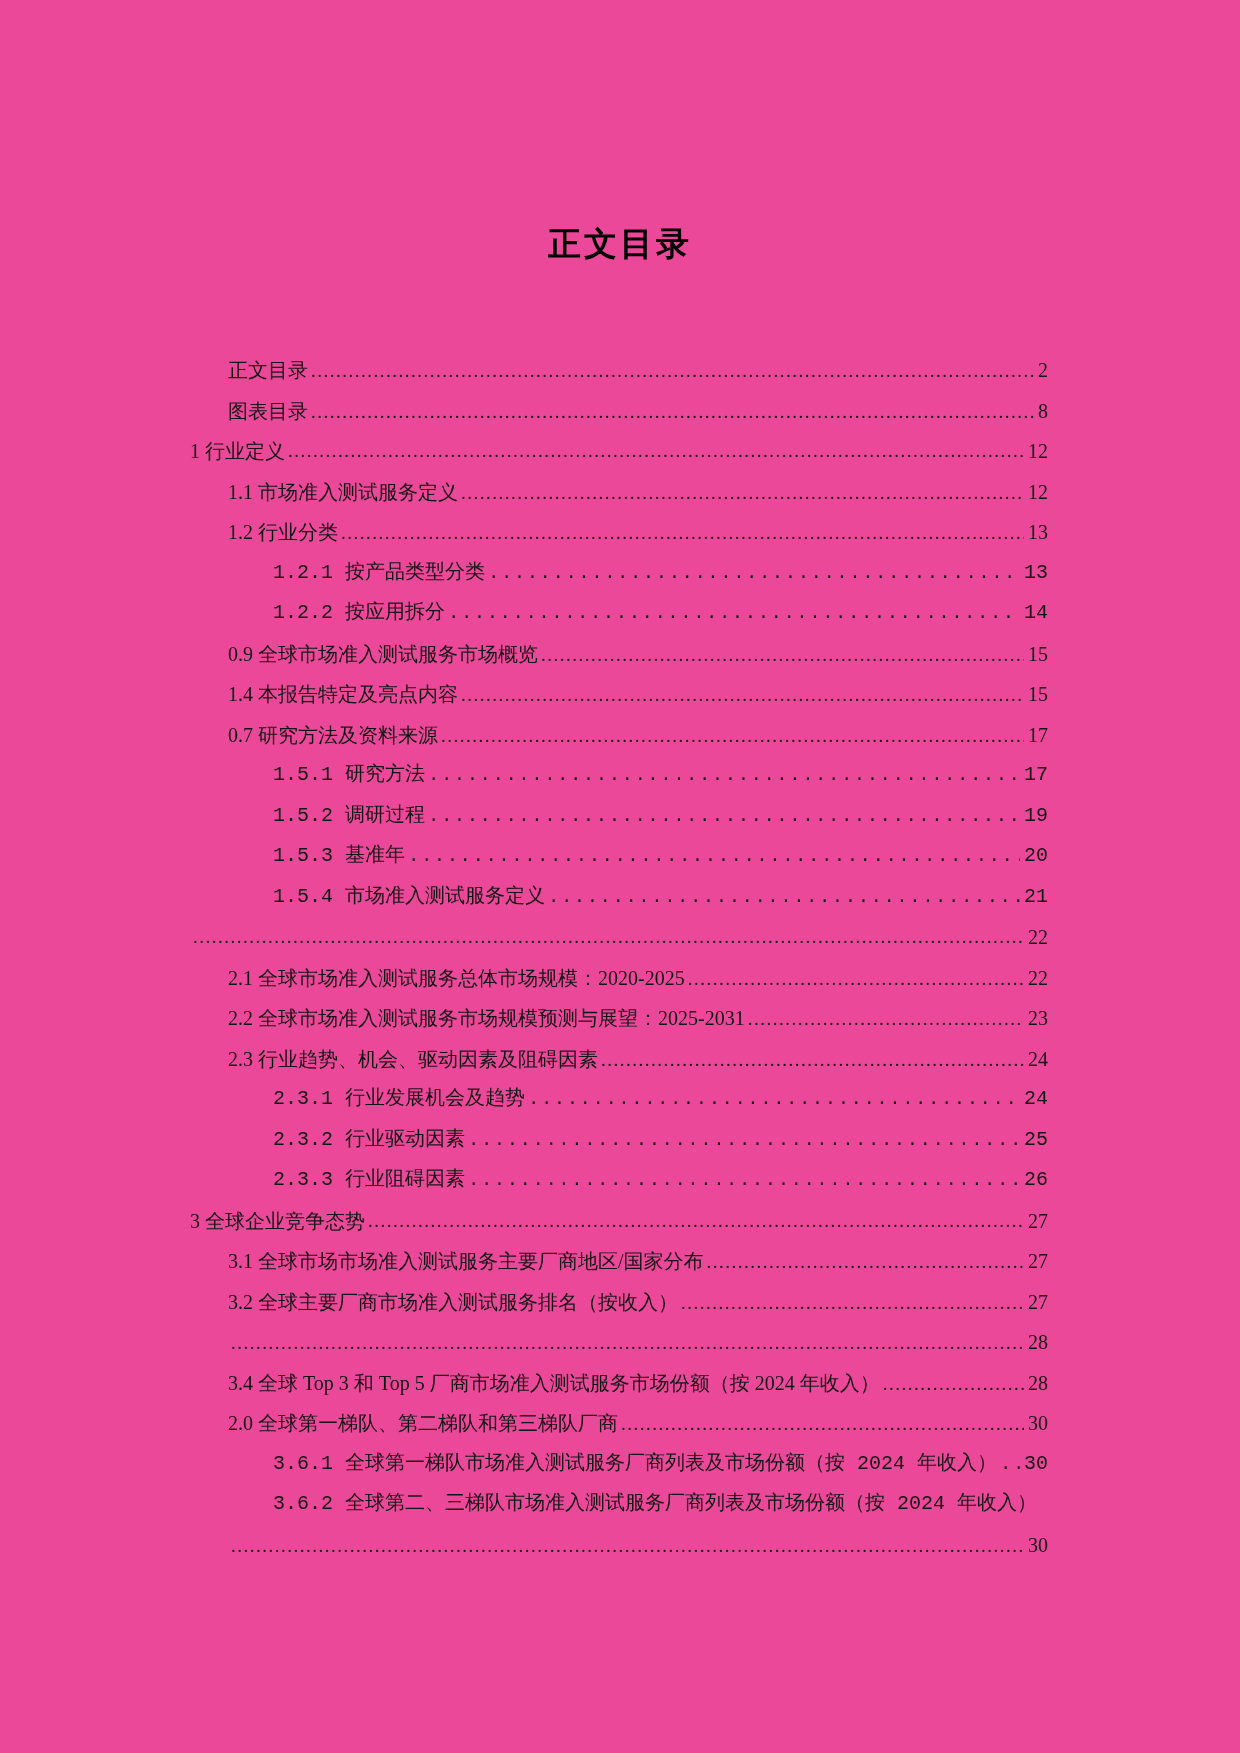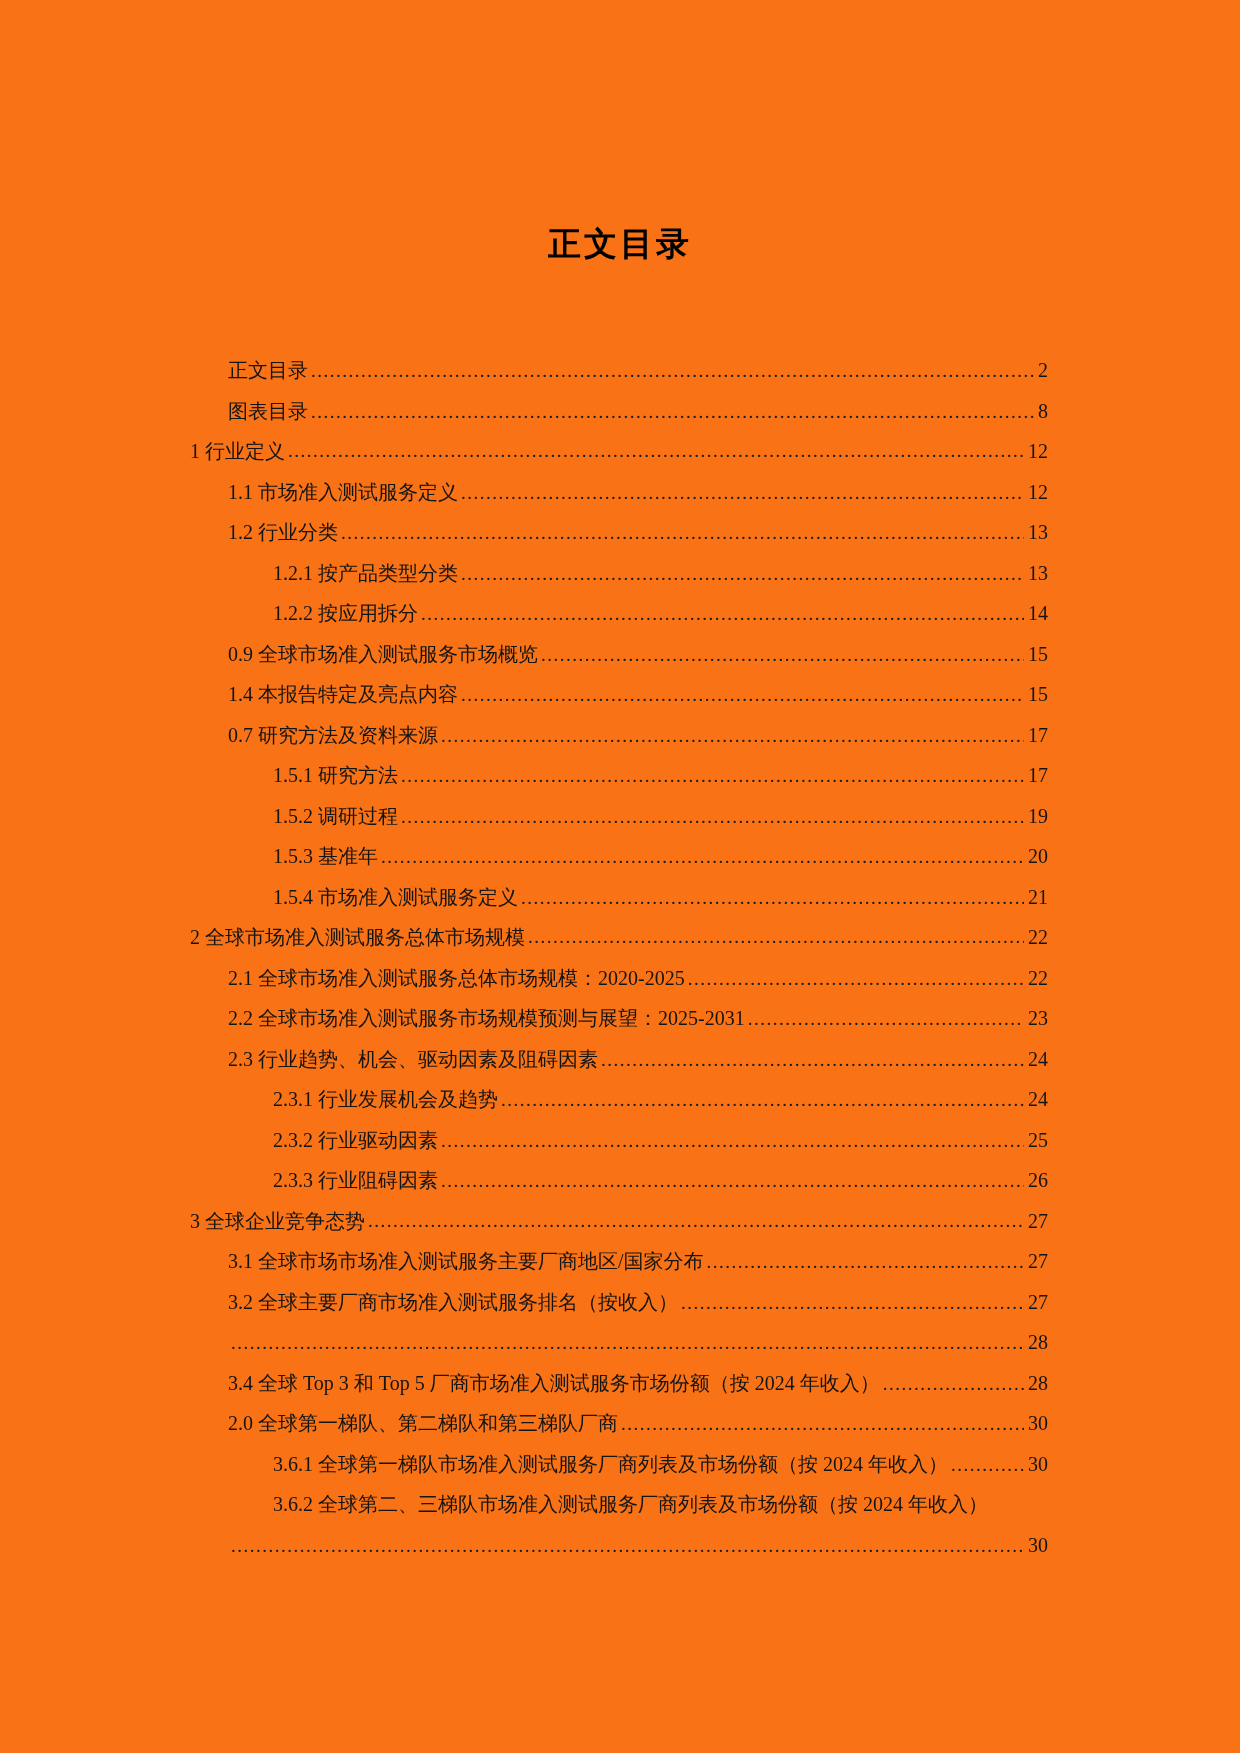--- a/index.html
+++ b/index.html
@@ -2,21 +2,21 @@
 <html><head>
 <meta charset="utf-8">
 <style>
   * { margin: 0; padding: 0; box-sizing: border-box; }
   html, body { background: #ffffff; }
   .page {
     position: relative;
     width: 1240px;
     height: 1753px;
     margin: 0 auto;
-    background: #f97316;
+    background: #ec4899;
     color: #141414;
     font-family: "Liberation Serif", "DejaVu Serif", serif;
     overflow: hidden;
   }
   .doc-title {
     padding-top: 222px;
     text-align: center;
     font-family: "Liberation Sans", "DejaVu Sans", sans-serif;
     font-weight: 700;
     font-size: 33px;
@@ -31,21 +31,21 @@
     display: flex;
     align-items: baseline;
     height: 40.5px;
     line-height: 40.5px;
     font-size: 20px;
     white-space: nowrap;
     cursor: pointer;
   }
   .lvl-0 { padding-left: 0; align-items: flex-end; }
   .lvl-1 { padding-left: 38px; }
-  .lvl-2 { padding-left: 83px; }
+  .lvl-2 { padding-left: 83px; font-family: Liberation Mono, monospace; }
   .toc-label { flex: 0 0 auto; }
   .toc-dots {
     flex: 1 1 auto;
     overflow: hidden;
     min-width: 0;
     margin-left: 3px;
   }
   .toc-dots::after {
     content: "......................................................................................................................................................................................................................................................................................";
     letter-spacing: 1.5px;
@@ -126,21 +126,20 @@
     <span class="toc-label">1.5.3 基准年</span>
     <span class="toc-dots"></span>
     <span class="toc-page">20</span>
   </div>
       <div class="toc-row lvl-2">
     <span class="toc-label">1.5.4 市场准入测试服务定义</span>
     <span class="toc-dots"></span>
     <span class="toc-page">21</span>
   </div>
       <div class="toc-row lvl-0">
-    <span class="toc-label">2 全球市场准入测试服务总体市场规模</span>
     <span class="toc-dots"></span>
     <span class="toc-page">22</span>
   </div>
       <div class="toc-row lvl-1">
     <span class="toc-label">2.1 全球市场准入测试服务总体市场规模：2020-2025</span>
     <span class="toc-dots"></span>
     <span class="toc-page">22</span>
   </div>
       <div class="toc-row lvl-1">
     <span class="toc-label">2.2 全球市场准入测试服务市场规模预测与展望：2025-2031</span>

